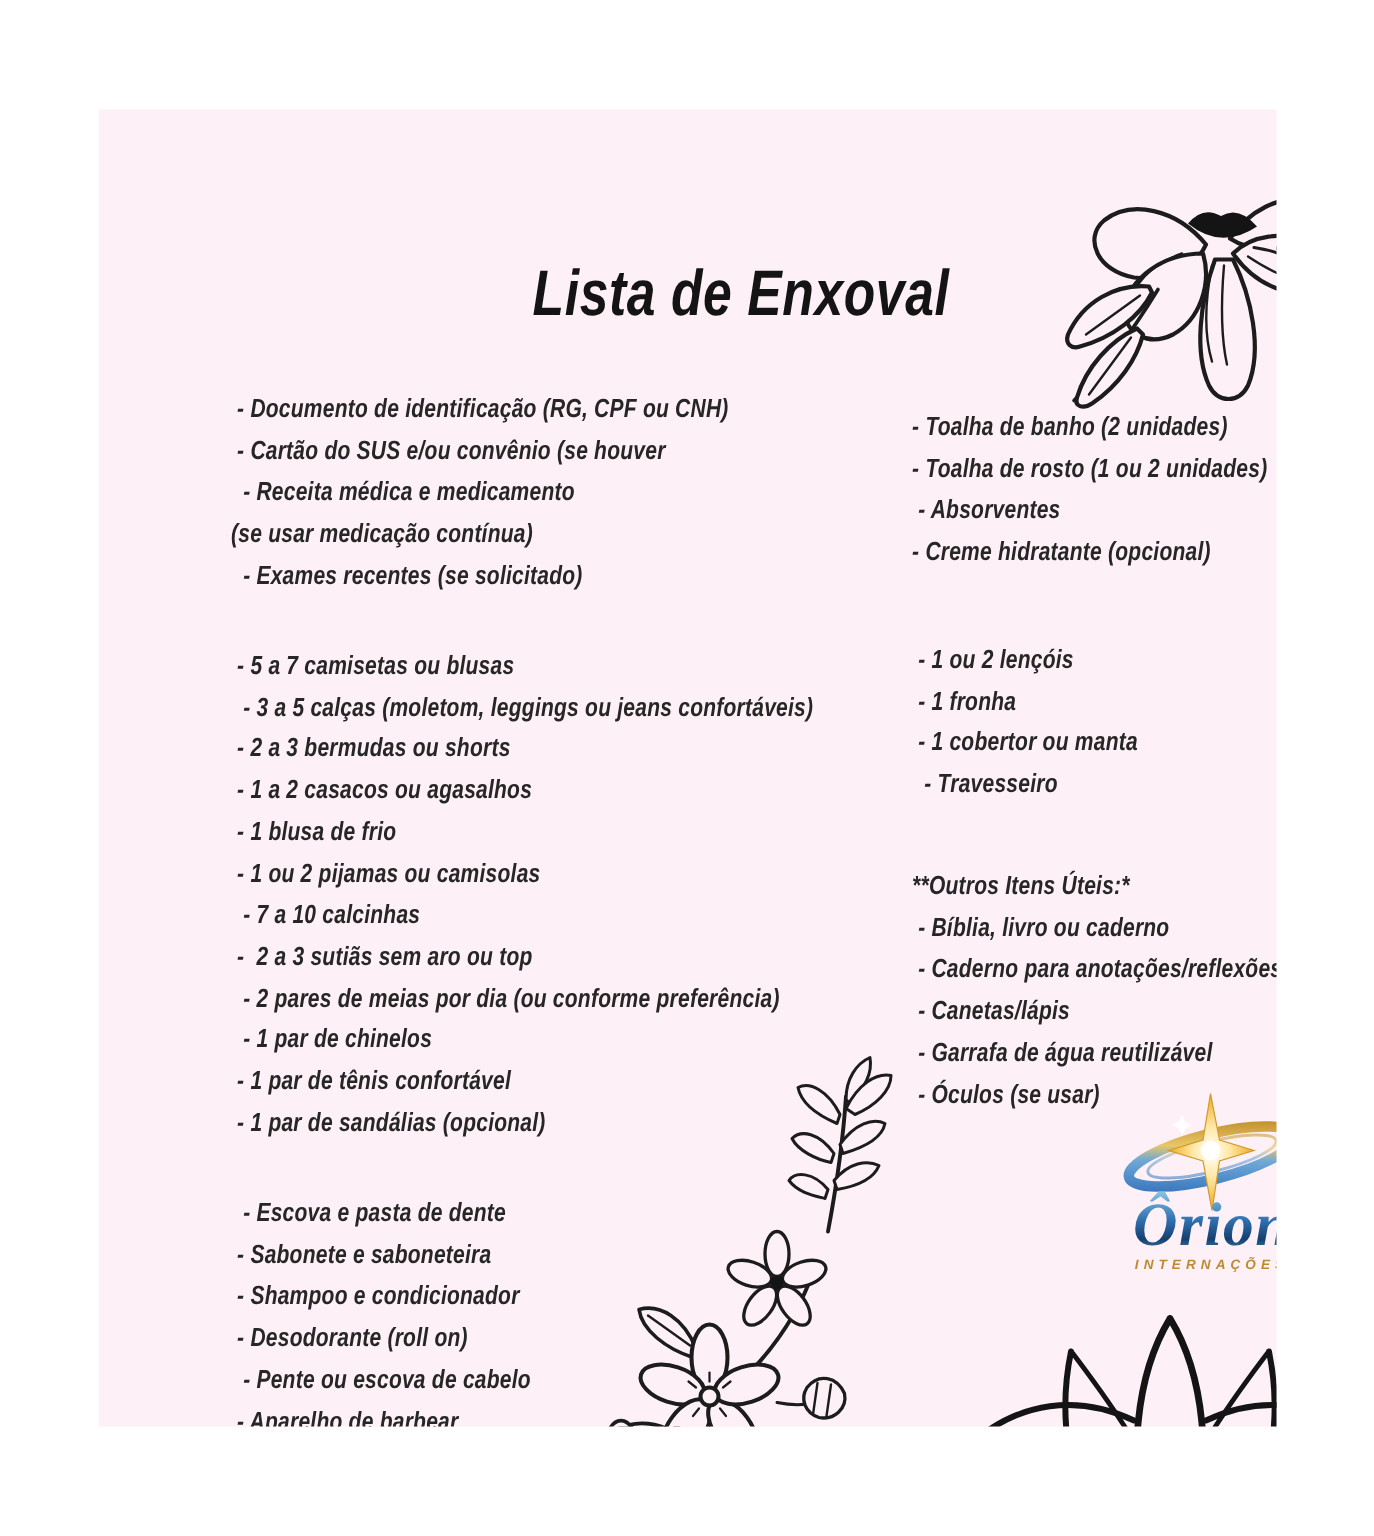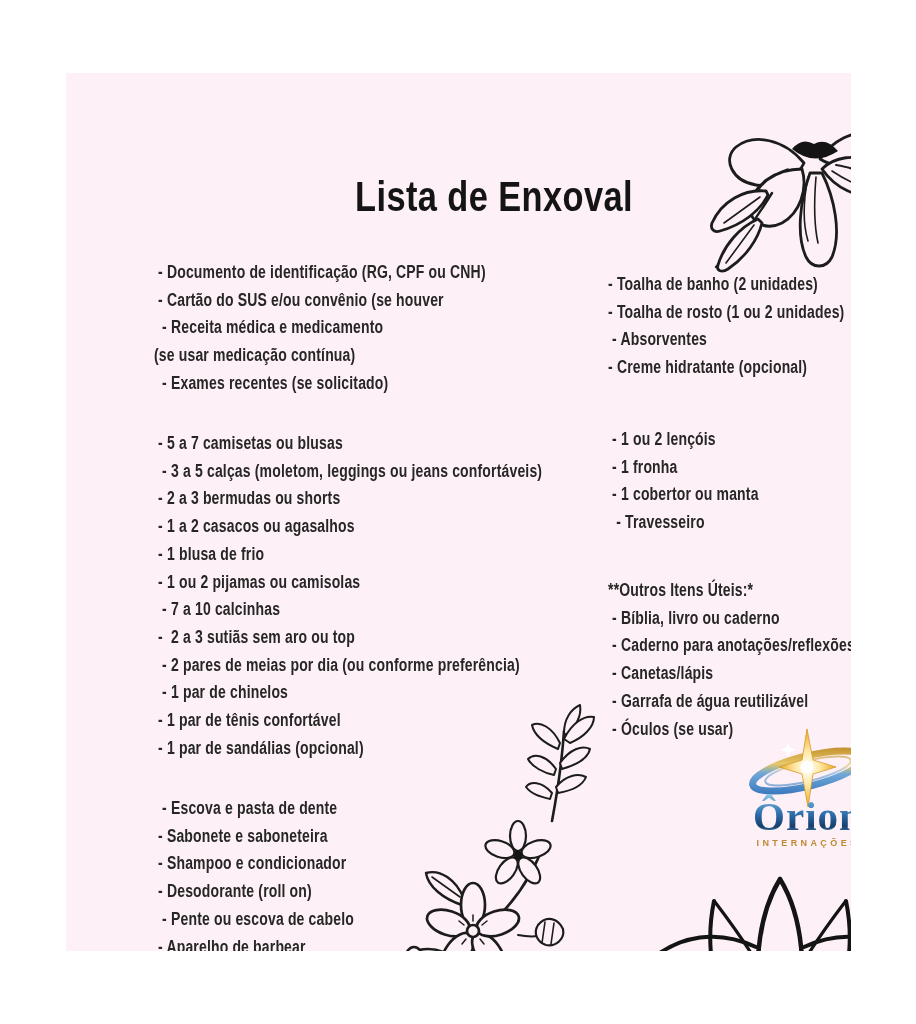--- a/index.html
+++ b/index.html
@@ -1,17 +1,17 @@
 <!DOCTYPE html>
 <html><head>
 <meta charset="utf-8">
 <style>
   html,body{margin:0;padding:0;background:#ffffff;}
   .stage{position:relative;width:916px;height:1024px;background:#ffffff;overflow:hidden;
-         font-family:"Liberation Sans",sans-serif;}
+         font-family:"Liberation Sans",sans-serif;font-style:italic;}
   .card{position:absolute;left:66px;top:73px;width:785px;height:878px;
         background:#fdf0f6;overflow:hidden;}
   .title{position:absolute;left:428px;top:99px;margin:0;white-space:pre;
          font-size:43px;font-weight:bold;color:#141414;letter-spacing:.5px;
          transform:translateX(-50%) scaleX(.8);transform-origin:center top;}
   .group{position:absolute;transform:scaleX(.8);transform-origin:0 0;}
   .item{white-space:pre;font-size:17.5px;font-weight:bold;color:#262626;
         line-height:27.7px;letter-spacing:.2px;}
   .deco-layer{position:absolute;left:0;top:0;pointer-events:none;}
   svg{display:block;}

